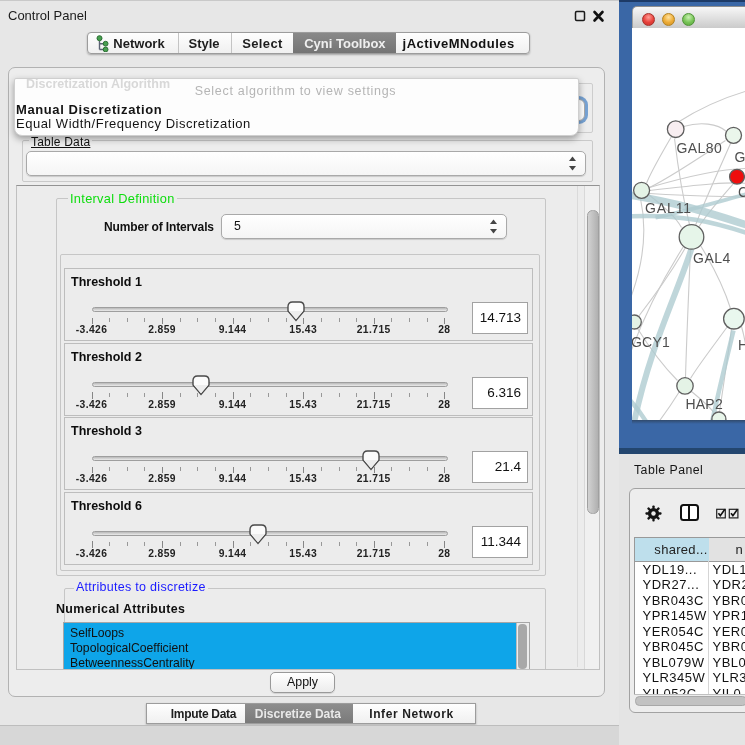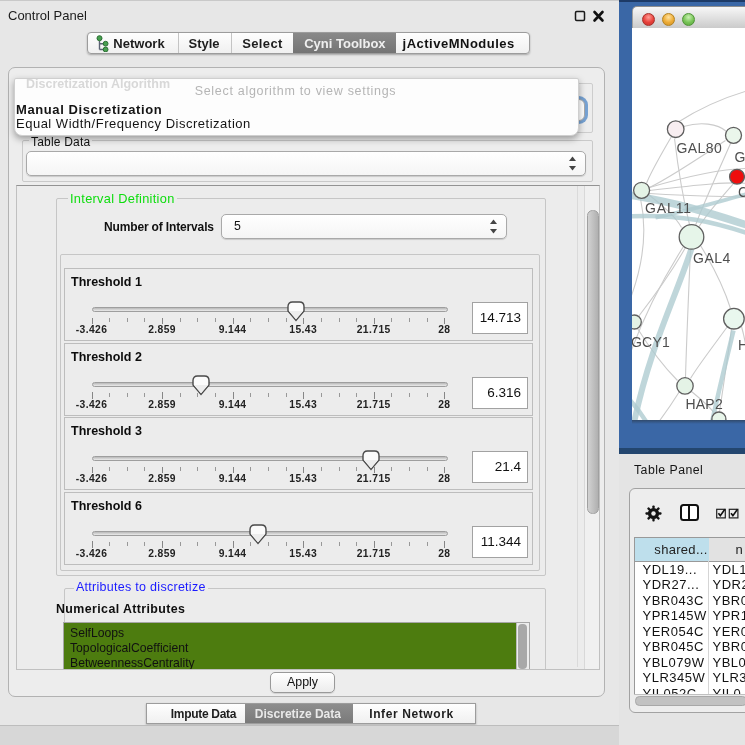--- a/index.html
+++ b/index.html
@@ -36,21 +36,21 @@
   <div class="txt" style="left:370.7px;top:3px;transform:translateX(-50%);font-size:13px;font-weight:bold;letter-spacing:0.5px;color:#111;">jActiveMNodules</div>
 </div>
 
 <div class="abs" style="left:8px;top:67px;width:595px;height:628px;background:#ededed;border:1px solid #b2b2b2;border-radius:7px;"></div>
 
 <div class="abs" style="left:22px;top:83px;width:569px;height:48px;border:1px solid #cdcdcd;border-radius:2px;"></div>
 
 <div class="abs" style="left:30px;top:99px;width:553px;height:20px;background:#fff;border:1px solid #a9a9a9;border-radius:6px;box-shadow:0 0 0 3px rgba(97,148,205,0.85);"></div>
 
 <div class="abs" style="left:22px;top:140px;width:569px;height:40px;border:1px solid #c9c9c9;border-radius:2px;"></div>
-<div class="txt" style="left:29px;top:135px;font-size:12px;letter-spacing:0.2px;color:#111;background:#ededed;padding:0 2px;">Table Data</div>
+<div class="txt" style="left:29px;top:135px;font-size:12px;letter-spacing:0.2px;color:#111;background:#ededed;padding:0 2px;text-decoration:underline;">Table Data</div>
 
 <div class="abs" style="left:26px;top:151px;width:558px;height:23px;background:linear-gradient(#ffffff,#f5f5f5);border:1px solid #a9a9a9;border-radius:5px;box-shadow:0 1px 1px rgba(0,0,0,0.15);">
   <svg class="abs" style="right:8px;top:4px;" width="9" height="15" viewBox="0 0 9 15">
     <path d="M4.5,0.5 L8,5 L1,5 Z" fill="#444"></path>
     <path d="M4.5,14.5 L8,10 L1,10 Z" fill="#444"></path>
   </svg>
 </div>
 
 <div class="abs" style="left:16px;top:185px;width:582px;height:483px;background:#ececec;border:1px solid #c0c0c0;border-top-color:#939393;overflow:hidden;" id="pane">
 
@@ -208,21 +208,21 @@
   <svg class="abs" style="left:184.3px;top:31.5px;" width="18" height="21" viewBox="0 0 18 21">
         <path d="M1,5.5 Q1,1 5.5,1 L12.5,1 Q17,1 17,5.5 L17,10 L9,19.5 L1,10 Z" fill="#fbfbfb" stroke="#4a4a4a" stroke-width="1.4"></path>
         <path d="M2,10 L16,10 L9,18.3 Z" fill="#ededed"></path>
       </svg>
   <div class="abs" style="left:407.5px;top:33px;width:48px;height:30px;background:#fff;border:1px solid #a2a2a2;text-align:right;padding-right:6px;font-size:13.5px;color:#111;line-height:30px;">11.344</div>
 </div>
 
   <div class="abs" style="left:46.5px;top:402px;width:480px;height:100px;border:1px solid #c6c6c6;border-radius:2px;"></div>
   <div class="txt" style="left:57px;top:394px;font-size:12.5px;letter-spacing:0.28px;color:#1a1aff;background:#ececec;padding:0 2px;">Attributes to discretize</div>
   <div class="txt" style="left:39px;top:416px;font-size:12.4px;font-weight:bold;letter-spacing:0.4px;color:#0e0e0e;">Numerical Attributes</div>
-  <div class="abs" style="left:46px;top:436px;width:465px;height:49px;background:#4d7c0f;border:1px solid #a6a6a6;">
+  <div class="abs" style="left:46px;top:436px;width:465px;height:49px;background:#0ea5e9;border:1px solid #a6a6a6;">
     <div class="txt" style="left:6px;top:3px;font-size:12.2px;color:#111;">SelfLoops</div>
     <div class="txt" style="left:6px;top:18px;font-size:12.2px;color:#111;">TopologicalCoefficient</div>
     <div class="txt" style="left:6px;top:33px;font-size:12.2px;color:#111;">BetweennessCentrality</div>
     <div class="abs" style="right:0;top:0;width:12px;height:47px;background:#ededed;border-left:1px solid #bbb;">
       <div class="abs" style="left:1px;top:1px;width:9px;height:45px;background:#a8a8a8;border-radius:4px;"></div>
     </div>
   </div>
 </div>
 
 <div class="abs" style="left:577px;top:186px;width:1px;height:481px;background:#dadada;"></div>

